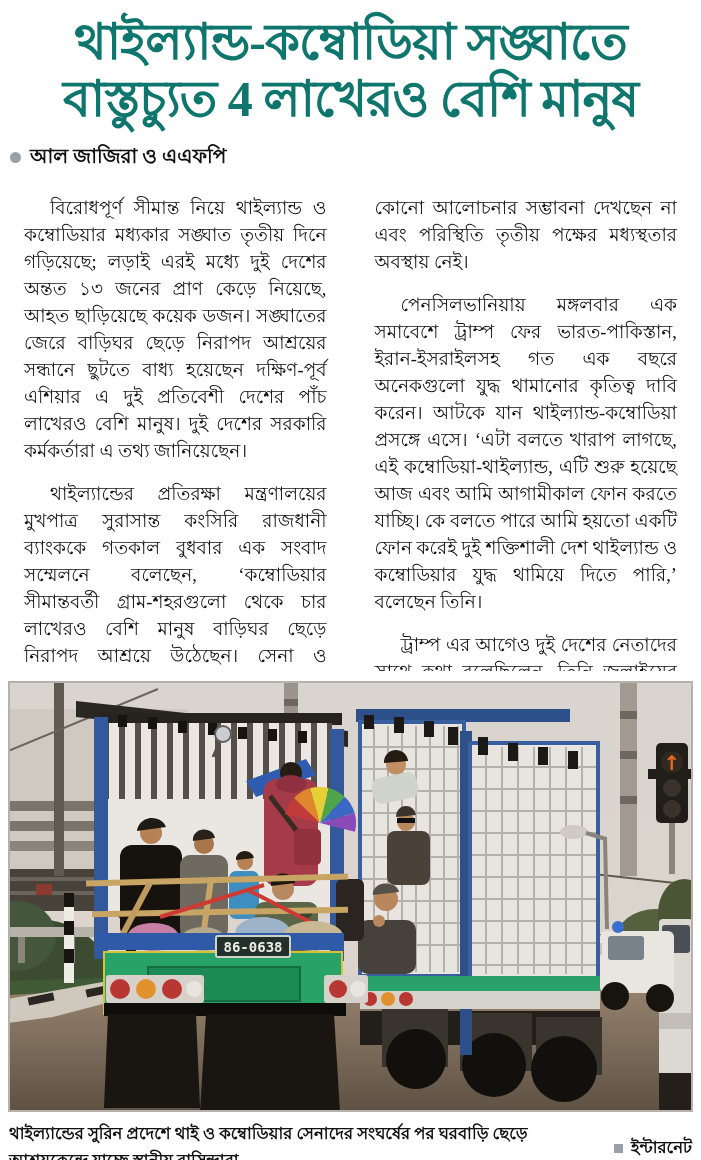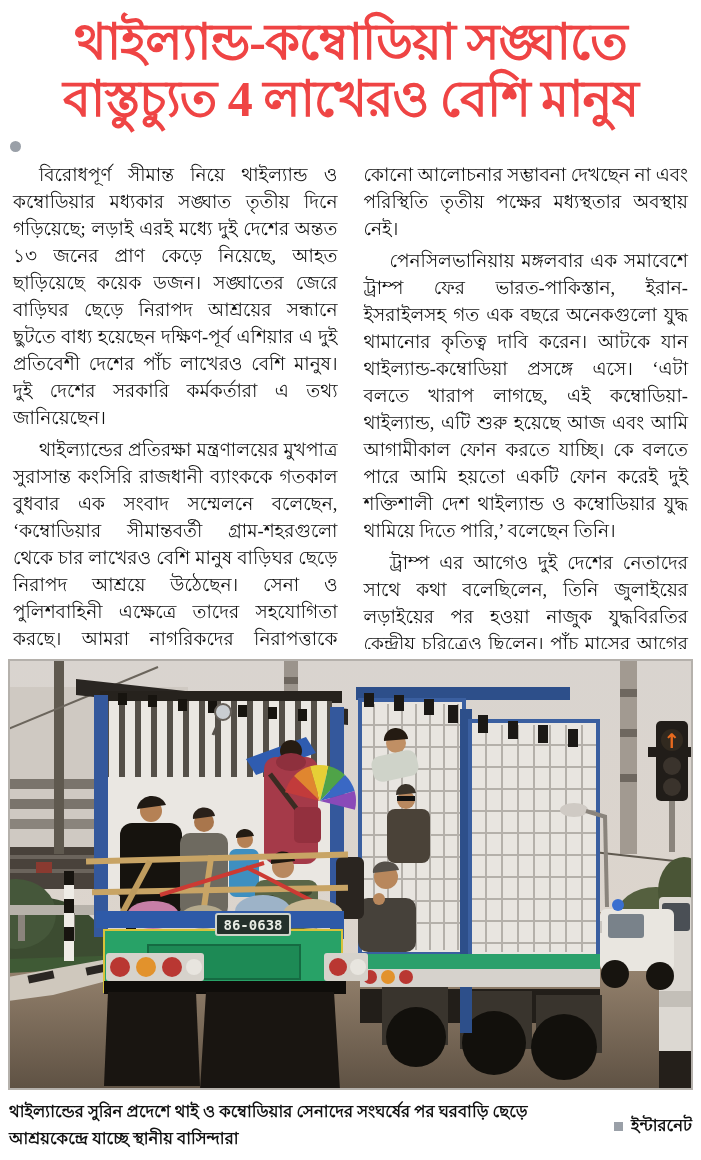--- a/index.html
+++ b/index.html
@@ -9,21 +9,21 @@
     color:#111111;
   }
   .page{padding:8px 8px 0 8px;box-sizing:border-box;}
 
   .headline{
     font-weight:bold;
     font-size:50px;
     line-height:1.13;
     text-align:center;
     letter-spacing:-1px;
-    color:#ef4444;
+    color:#0f766e;
     margin:6px 0 14px 0;
   }
   .headline .hl-line{display:block;}
 
   .byline-row{
     display:flex;align-items:center;gap:9px;
     margin:10px 0 5px 2px;
   }
   .bullet{
     width:11px;height:11px;border-radius:50%;
@@ -33,21 +33,21 @@
 
   .columns{display:flex;gap:16px;margin-top:2px;}
   .col{
     flex:1 1 0;
     font-size:18.5px;
     line-height:27px;
     text-align:justify;
     height:492px;
     overflow:hidden;
   }
-  .col p{margin:5px;text-indent:26px;}
+  .col p{margin:16px;text-indent:26px;}
   .col p.no-indent{text-indent:0;}
 
   .photo-wrap{margin-top:10px;}
   .photo-wrap svg{display:block;}
 
   .caption{
     margin-top:9px;
     font-size:16.5px;
     font-weight:bold;
     display:flex;align-items:center;gap:8px;
@@ -63,20 +63,21 @@
 
 <div class="page">
 
   <h1 class="headline">
     <span class="hl-line">থাইল্যান্ড-কম্বোডিয়া সঙ্ঘাতে</span>
     <span class="hl-line">বাস্তুচ্যুত 4 লাখেরও বেশি মানুষ</span>
   </h1>
 
   <div class="byline-row">
     <span class="bullet"></span>
+    <span class="byline-text">আল জাজিরা ও এএফপি</span>
   </div>
 
   <div class="columns">
     <div class="col">
       <p>বিরোধপূর্ণ সীমান্ত নিয়ে থাইল্যান্ড ও কম্বোডিয়ার মধ্যকার সঙ্ঘাত তৃতীয় দিনে গড়িয়েছে; লড়াই এরই মধ্যে দুই দেশের অন্তত ১৩ জনের প্রাণ কেড়ে নিয়েছে, আহত ছাড়িয়েছে কয়েক ডজন। সঙ্ঘাতের জেরে বাড়িঘর ছেড়ে নিরাপদ আশ্রয়ের সন্ধানে ছুটতে বাধ্য হয়েছেন দক্ষিণ-পূর্ব এশিয়ার এ দুই প্রতিবেশী দেশের পাঁচ লাখেরও বেশি মানুষ। দুই দেশের সরকারি কর্মকর্তারা এ তথ্য জানিয়েছেন।</p>
       <p>থাইল্যান্ডের প্রতিরক্ষা মন্ত্রণালয়ের মুখপাত্র সুরাসান্ত কংসিরি রাজধানী ব্যাংককে গতকাল বুধবার এক সংবাদ সম্মেলনে বলেছেন, ‘কম্বোডিয়ার সীমান্তবর্তী গ্রাম-শহরগুলো থেকে চার লাখেরও বেশি মানুষ বাড়িঘর ছেড়ে নিরাপদ আশ্রয়ে উঠেছেন। সেনা ও পুলিশবাহিনী এক্ষেত্রে তাদের সহযোগিতা করছে। আমরা নাগরিকদের নিরাপত্তাকে সর্বোচ্চ অগ্রাধিকার দিচ্ছি।’</p>
       <p>একই দিন কম্বোডিয়ার রাজধানী নমপেনে এক সংবাদ সম্মেলনে দেশটির প্রতিরক্ষা মন্ত্রণালয়ের মুখপাত্র ম্যালি সোচিয়েতা জানান, দেশের পাঁচটি প্রদেশ থেকে মোট এক লাখ এক হাজার ২২৯ জন নাগরিককে নিরাপদ সরকারি আশ্রয়কেন্দ্রে সরিয়ে নিয়েছেন দেশটির পুলিশ ও সেনাবাহিনীর সদস্যরা।</p>
 
     </div>
     <div class="col">

